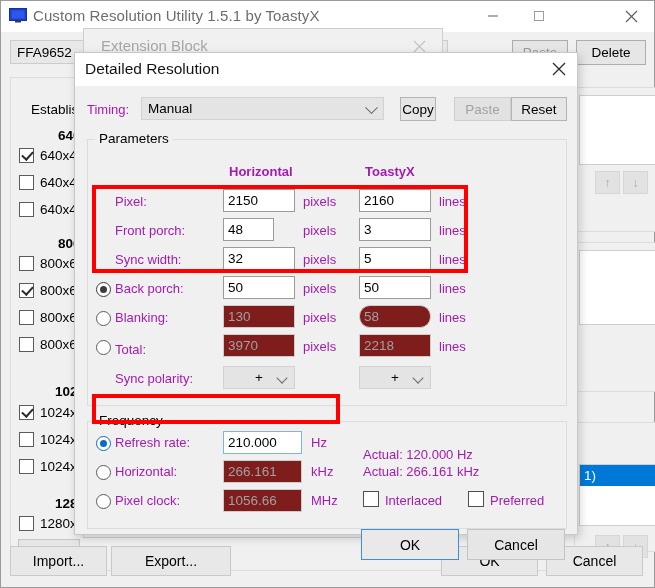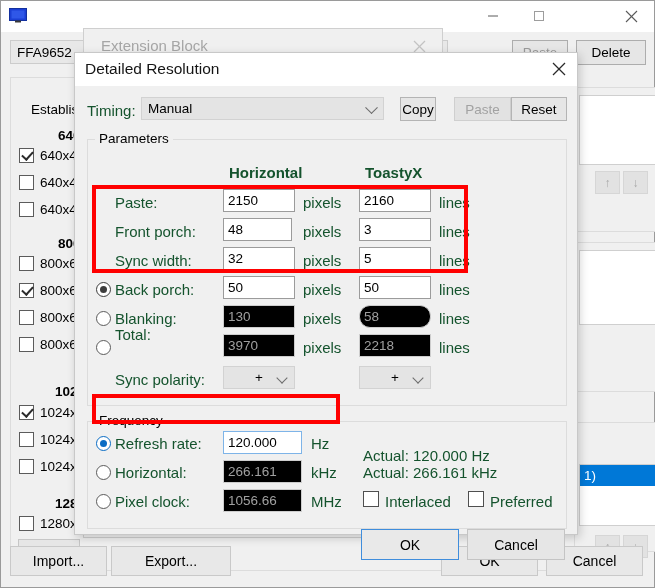--- a/index.html
+++ b/index.html
@@ -53,34 +53,34 @@
   .ext-btn{position:absolute;height:28px;background:#e6e6e6;border:1px solid #cecece;box-sizing:border-box;display:flex;align-items:center;justify-content:center;font-size:14px;color:#4a4a4a;}
 
   
   .dr-window{position:absolute;left:74px;top:52px;width:504px;height:483px;background:#f0f0f0;border:1px solid #c8c8c8;box-sizing:border-box;box-shadow:2px 3px 9px rgba(0,0,0,.18);}
   .dr-titlebar{position:absolute;left:0;top:0;width:100%;height:33px;background:#ffffff;}
   .dr-title{position:absolute;left:10px;top:7px;font-size:15.5px;color:#141414;white-space:nowrap;}
   .dr-close{position:absolute;right:4px;top:4px;width:28px;height:24px;display:flex;align-items:center;justify-content:center;font-size:15px;color:#2a2a2a;}
 
   .dr-body{position:absolute;left:0;top:33px;right:0;bottom:0;}
 
-  .lbl{position:absolute;font-size:15px;color:#14532d;white-space:nowrap;}
+  .lbl{position:absolute;font-size:13px;color:#a21caf;white-space:nowrap;}
   .bold{font-weight:bold;}
 
   .combo{position:absolute;height:23px;background:#e4e4e4;border:1px solid #d2d2d2;box-sizing:border-box;display:flex;align-items:center;padding-left:6px;font-size:13.5px;color:#000;}
   .combo .chev{position:absolute;right:7px;top:50%;transform:translateY(-60%);width:8px;height:8px;border-right:1.6px solid #6c6c6c;border-bottom:1.6px solid #6c6c6c;transform:translateY(-65%) rotate(45deg);}
 
   .dr-tbtn{position:absolute;top:11px;height:24px;background:#e6e6e6;border:1px solid #b4b4b4;box-sizing:border-box;display:flex;align-items:center;justify-content:center;font-size:13.5px;color:#000;}
   .dr-tbtn.disabled{color:#a2a2a2;background:#e2e2e2;border-color:#cfcfcf;}
 
   .fieldset{position:absolute;border:1px solid #dcdcdc;box-sizing:border-box;background:transparent;}
   .fs-legend{position:absolute;background:#f0f0f0;padding:0 4px;font-size:13.5px;color:#000;}
 
   .txtbox{position:absolute;height:23px;background:#ffffff;border:1px solid #9b9b9b;box-sizing:border-box;display:flex;align-items:center;padding-left:4px;font-size:13.5px;color:#000;}
-  .txtbox.ro{border-color:#cdcdcd;color:#a0a0a0;background:#000000;}
+  .txtbox.ro{border-color:#cdcdcd;color:#a0a0a0;background:#7f1d1d;}
   .txtbox.focus{border-color:#7eb4e8;}
 
   .radio{position:absolute;width:15px;height:15px;border:1.6px solid #5b5b5b;border-radius:50%;background:#fff;box-sizing:border-box;}
   .radio.on{border-color:#3d3d3d;}
   .radio.on::after{content:"";position:absolute;left:3px;top:3px;width:7px;height:7px;border-radius:50%;background:#3d3d3d;}
   .radio.blue{border-color:#0a6cc4;}
   .radio.blue::after{background:#0a6cc4;}
 
   .cbox{position:absolute;width:16px;height:16px;border:1.5px solid #4f4f4f;background:#fff;box-sizing:border-box;}
 
@@ -99,20 +99,21 @@
 <div id="root">
 
   <div class="main-window">
 
     <div class="titlebar">
       <svg class="title-icon" viewBox="0 0 18 15">
         <rect x="0.5" y="0.5" width="17" height="12" fill="#1b3fd4" stroke="#13309f"></rect>
         <rect x="2.5" y="2.5" width="13" height="8" fill="#2f57e8"></rect>
         <rect x="6" y="12.5" width="6" height="2" fill="#3a3a3a"></rect>
       </svg>
+      <div class="title-text">Custom Resolution Utility 1.5.1 by ToastyX</div>
       <div class="win-btn win-min">
         <svg width="12" height="12" viewBox="0 0 12 12">
             <line x1="1" y1="6" x2="11" y2="6" stroke="#5a5a5a" stroke-width="1"></line>
           </svg>
       </div>
       <div class="win-btn win-max">
         <svg width="12" height="12" viewBox="0 0 12 12">
             <rect x="1.5" y="1.5" width="9" height="9" fill="none" stroke="#9d9d9d" stroke-width="1"></rect>
           </svg>
       </div>
@@ -278,32 +279,32 @@
       <div class="dr-tbtn" style="left:436px;width:56px;">
         <span>Reset</span>
       </div>
 
       <div class="fieldset" style="left:12px;top:53px;width:480px;height:267px;"></div>
       <div class="fs-legend" style="left:20px;top:45px;">Parameters</div>
 
       <div class="lbl bold" style="left:154px;top:78px;">Horizontal</div>
       <div class="lbl bold" style="left:290px;top:78px;">ToastyX</div>
 
-      <div class="lbl" style="left:40px;top:108px;">Paste:</div>
+      <div class="lbl" style="left:40px;top:108px;">Pixel:</div>
       <div class="txtbox" style="left:148px;top:103px;width:72px;">
           <span>2150</span>
         </div>
       <div class="lbl" style="left:228px;top:108px;">pixels</div>
       <div class="txtbox" style="left:284px;top:103px;width:72px;">
           <span>2160</span>
         </div>
       <div class="lbl" style="left:364px;top:108px;">lines</div>
 
       <div class="lbl" style="left:40px;top:137px;">Front porch:</div>
-      <div class="txtbox" style="left:148px;top:132px;width:69px;">
+      <div class="txtbox" style="left:148px;top:132px;width:51px;">
           <span>48</span>
         </div>
       <div class="lbl" style="left:228px;top:137px;">pixels</div>
       <div class="txtbox" style="left:284px;top:132px;width:72px;">
           <span>3</span>
         </div>
       <div class="lbl" style="left:364px;top:137px;">lines</div>
 
       <div class="lbl" style="left:40px;top:166px;">Sync width:</div>
       <div class="txtbox" style="left:148px;top:161px;width:72px;">
@@ -331,21 +332,21 @@
       <div class="txtbox ro" style="left:148px;top:219px;width:72px;">
           <span>130</span>
         </div>
       <div class="lbl" style="left:228px;top:224px;">pixels</div>
       <div class="txtbox ro" style="left:284px;top:219px;width:72px;border-radius:11px;">
           <span>58</span>
         </div>
       <div class="lbl" style="left:364px;top:224px;">lines</div>
 
       <div class="radio" style="left:21px;top:254px;"></div>
-      <div class="lbl" style="left:40px;top:240px;text-align:center;">Total:</div>
+      <div class="lbl" style="left:40px;top:256px;text-align:center;">Total:</div>
       <div class="txtbox ro" style="left:148px;top:248px;width:72px;">
           <span>3970</span>
         </div>
       <div class="lbl" style="left:228px;top:253px;">pixels</div>
       <div class="txtbox ro" style="left:284px;top:248px;width:72px;">
           <span>2218</span>
         </div>
       <div class="lbl" style="left:364px;top:253px;">lines</div>
 
       <div class="lbl" style="left:40px;top:285px;">Sync polarity:</div>
@@ -357,21 +358,21 @@
         <span>+</span>
         <span class="chev2"></span>
       </div>
 
       <div class="fieldset" style="left:12px;top:335px;width:480px;height:108px;"></div>
       <div class="fs-legend" style="left:20px;top:327px;">Frequency</div>
 
       <div class="radio on blue" style="left:21px;top:350px;"></div>
       <div class="lbl" style="left:40px;top:349px;">Refresh rate:</div>
       <div class="txtbox focus" style="left:148px;top:345px;width:79px;">
-          <span>120.000</span>
+          <span>210.000</span>
         </div>
       <div class="lbl" style="left:236px;top:349px;">Hz</div>
       <div class="lbl" style="left:288px;top:361px;">Actual: 120.000 Hz</div>
 
       <div class="radio" style="left:21px;top:379px;"></div>
       <div class="lbl" style="left:40px;top:378px;">Horizontal:</div>
       <div class="txtbox ro" style="left:148px;top:374px;width:79px;">
           <span>266.161</span>
         </div>
       <div class="lbl" style="left:236px;top:378px;">kHz</div>

